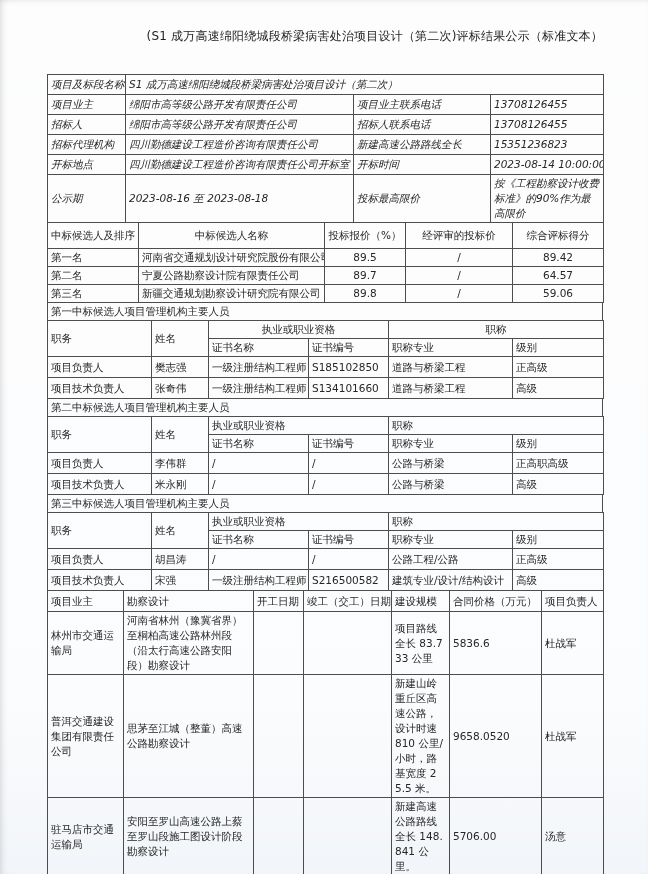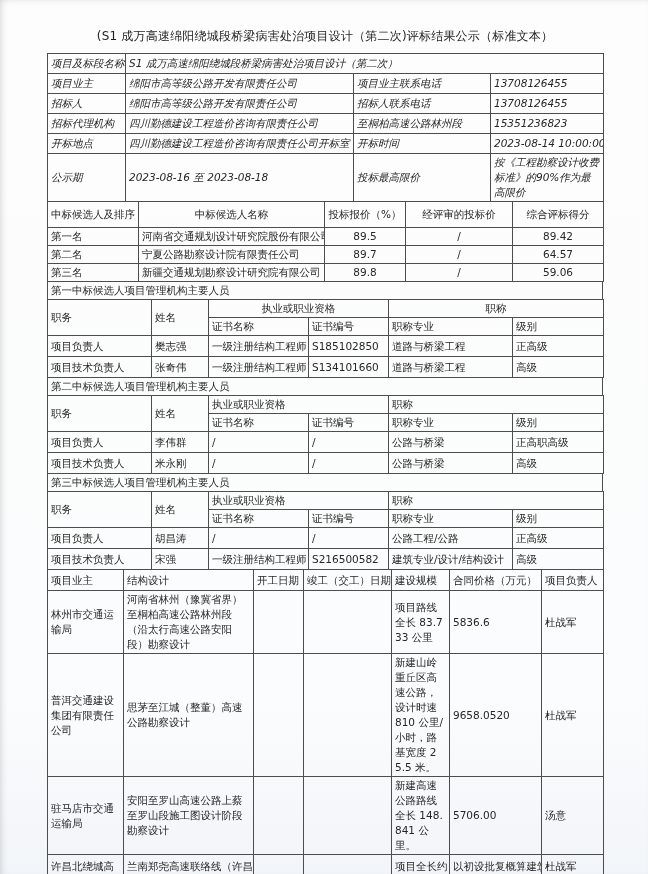--- a/index.html
+++ b/index.html
@@ -7,24 +7,24 @@
     position: relative;
     width: 648px; height: 874px;
     background: linear-gradient(180deg, #fdfdfd 0%, #fbfcfd 80%, #f2f5f9 100%);
     overflow: hidden;
     font-family: "DejaVu Sans", sans-serif;
     color: #262626;
     box-shadow: inset 6px 0 8px -6px rgba(0,0,0,.18), inset 0 4px 6px -4px rgba(0,0,0,.10);
   }
   .content { position:absolute; left:47px; top:28px; width:556px; }
   .doc-title {
-    width: 100%; text-align: center;
+    width: 100%; text-align: right;
     font-size: 12px; letter-spacing: .2px;
     color:#1f1f1f;
-    margin-bottom: 8px;
+    margin-bottom: 29px;
     white-space: nowrap;
   }
   table { border-collapse: collapse; table-layout: fixed; width: 556px; margin-top:-1px; }
   table.first { margin-top:0;font-style:italic; }
   td, th {
     border: 1px solid #4d4d4d;
     padding: 1px 3px;
     font-size: 10.5px;
     line-height: 15px;
     font-weight: normal;
@@ -85,21 +85,21 @@
       </tr>
       <tr>
         <td class="nowrap">招标人</td>
         <td class="nowrap">绵阳市高等级公路开发有限责任公司</td>
         <td class="nowrap">招标人联系电话</td>
         <td class="nowrap">13708126455</td>
       </tr>
       <tr>
         <td class="nowrap">招标代理机构</td>
         <td class="nowrap">四川勤德建设工程造价咨询有限责任公司</td>
-        <td class="nowrap">至桐柏高速公路林州段</td>
+        <td class="nowrap">新建高速公路路线全长</td>
         <td class="nowrap">15351236823</td>
       </tr>
       <tr>
         <td class="nowrap">开标地点</td>
         <td class="nowrap">四川勤德建设工程造价咨询有限责任公司开标室</td>
         <td class="nowrap">开标时间</td>
         <td class="nowrap">2023-08-14 10:00:00</td>
       </tr>
       <tr>
         <td class="nowrap">公示期</td>
@@ -282,21 +282,21 @@
           <col style="width:130px">
           <col style="width:50px">
           <col style="width:88px">
           <col style="width:58px">
           <col style="width:92px">
           <col style="width:62px">
         </colgroup>
       <tbody>
           <tr class="hdr">
         <th class="nowrap">项目业主</th>
-        <th class="nowrap">结构设计</th>
+        <th class="nowrap">勘察设计</th>
         <th class="nowrap">开工日期</th>
         <th class="nowrap">竣工（交工）日期</th>
         <th class="nowrap">建设规模</th>
         <th class="nowrap">合同价格（万元）</th>
         <th class="nowrap">项目负责人</th>
       </tr>
       <tr class="r1">
         <td>林州市交通运输局</td>
         <td>河南省林州（豫冀省界）至桐柏高速公路林州段（沿太行高速公路安阳段）勘察设计</td>
         <td></td>

